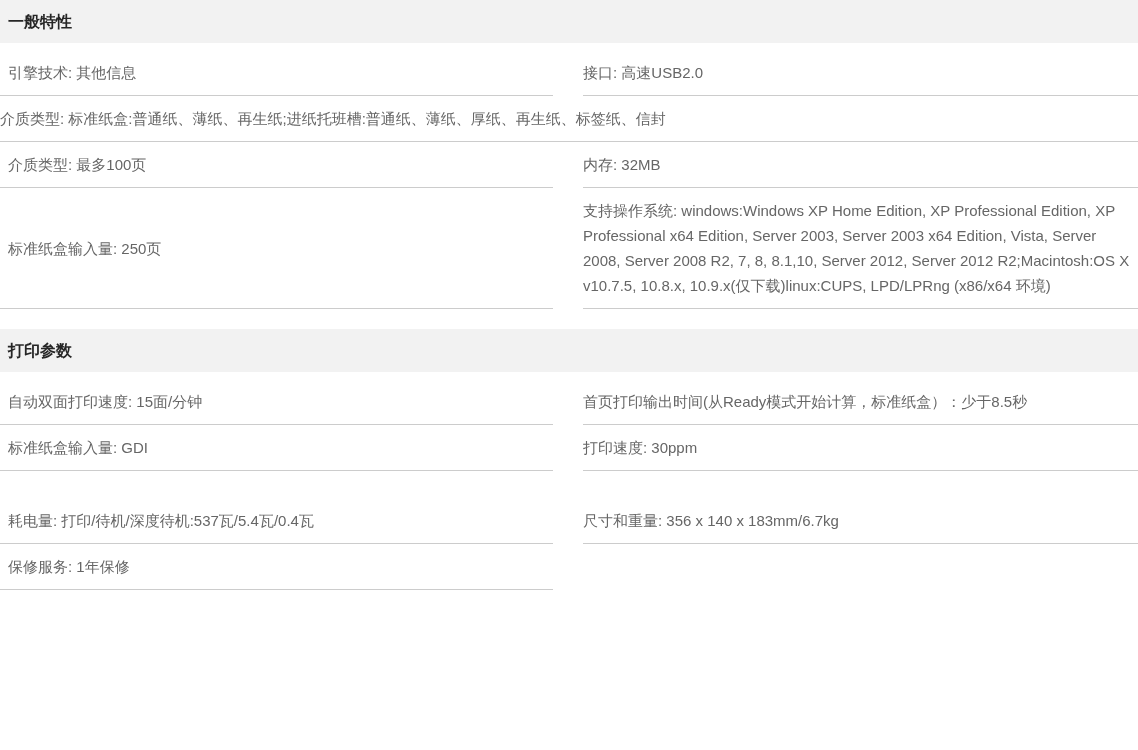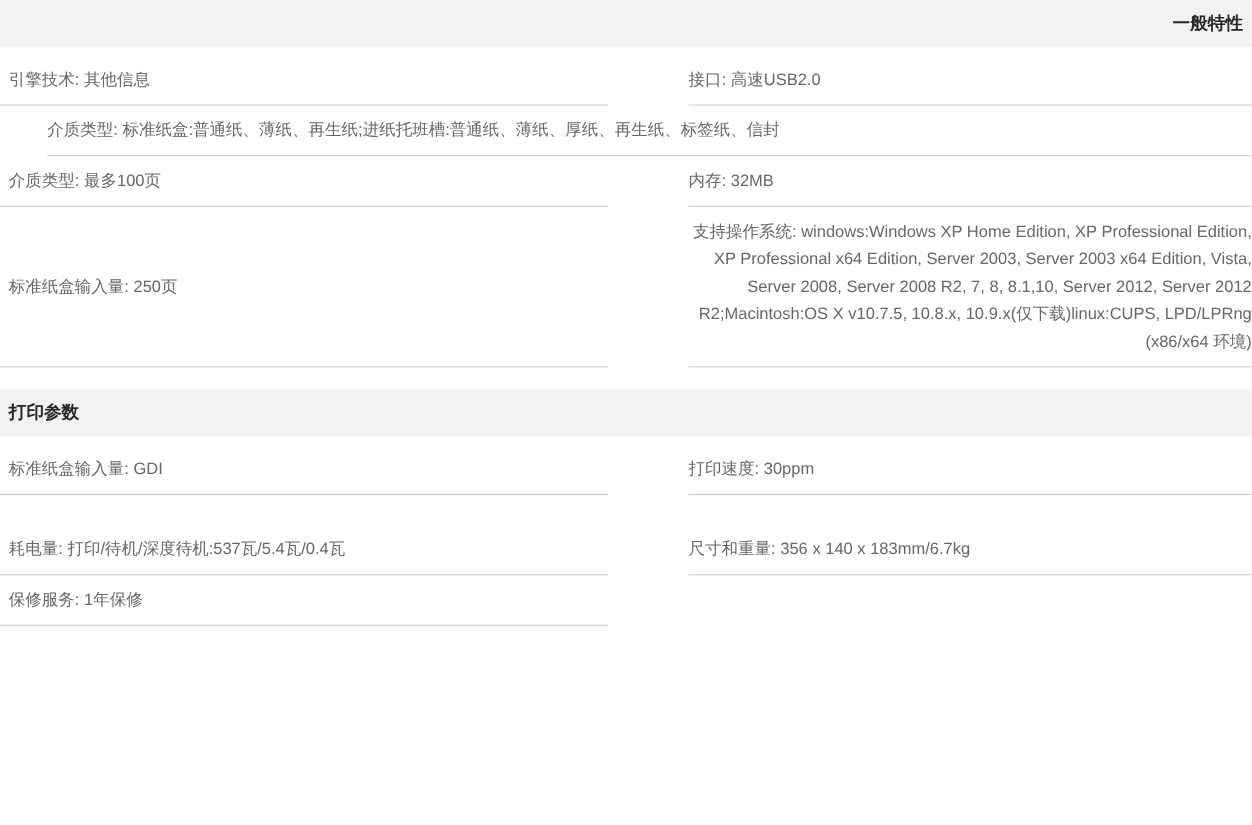--- a/index.html
+++ b/index.html
@@ -10,21 +10,21 @@
     --page-bg:#ffffff;
   }
   *{box-sizing:border-box;}
   html,body{margin:0;padding:0;}
   body{
     width:1138px;
     background:var(--page-bg);
     font-family:"Liberation Sans","DejaVu Sans",sans-serif;
   }
   .spec-section{margin-top:20px;}
-  .spec-section:first-child{margin-top:0;text-align:right;}
+  .spec-section:first-child{margin-top:0;}
   .section-header{
     background:var(--header-bg);
     color:var(--header-text);
     font-size:16px;
     font-weight:bold;
     line-height:21px;
     padding:11px 8px;
   }
   .rows{padding-top:7px;}
   .row{
@@ -37,21 +37,21 @@
     width:553px;
     border-bottom:1px solid var(--divider);
     color:var(--body-text);
     font-size:15px;
     line-height:25px;
     padding:10px 0 10px 0;
     display:flex;
     align-items:center;
   }
   .cell.left{padding-left:8px;}
-  .cell.right{flex:1 1 auto;width:auto;margin-left:43px;}
+  .cell.right{flex:1 1 auto;width:auto;}
   .cell.empty{border-bottom:none;}
   .cell span{display:block;}
 </style>
 </head>
 <body>
 
 <div id="app">
   <section class="spec-section">
     <div class="section-header">一般特性</div>
     <div class="rows">
@@ -86,20 +86,28 @@
     <div class="cell right">
             <span>支持操作系统: windows:Windows XP Home Edition, XP Professional Edition, XP Professional x64 Edition, Server 2003, Server 2003 x64 Edition, Vista, Server 2008, Server 2008 R2, 7, 8, 8.1,10, Server 2012, Server 2012 R2;Macintosh:OS X v10.7.5, 10.8.x, 10.9.x(仅下载)linux:CUPS, LPD/LPRng (x86/x64 环境)</span>
           </div>
   </div>
 </div>
   </section>
 
   <section class="spec-section">
     <div class="section-header">打印参数</div>
     <div class="rows">
+  <div class="row">
+    <div class="cell left">
+            <span>自动双面打印速度: 15面/分钟</span>
+          </div>
+    <div class="cell right">
+            <span>首页打印输出时间(从Ready模式开始计算，标准纸盒）：少于8.5秒</span>
+          </div>
+  </div>
 
   <div class="row">
     <div class="cell left">
             <span>标准纸盒输入量: GDI</span>
           </div>
     <div class="cell right">
             <span>打印速度: 30ppm</span>
           </div>
   </div>
 

